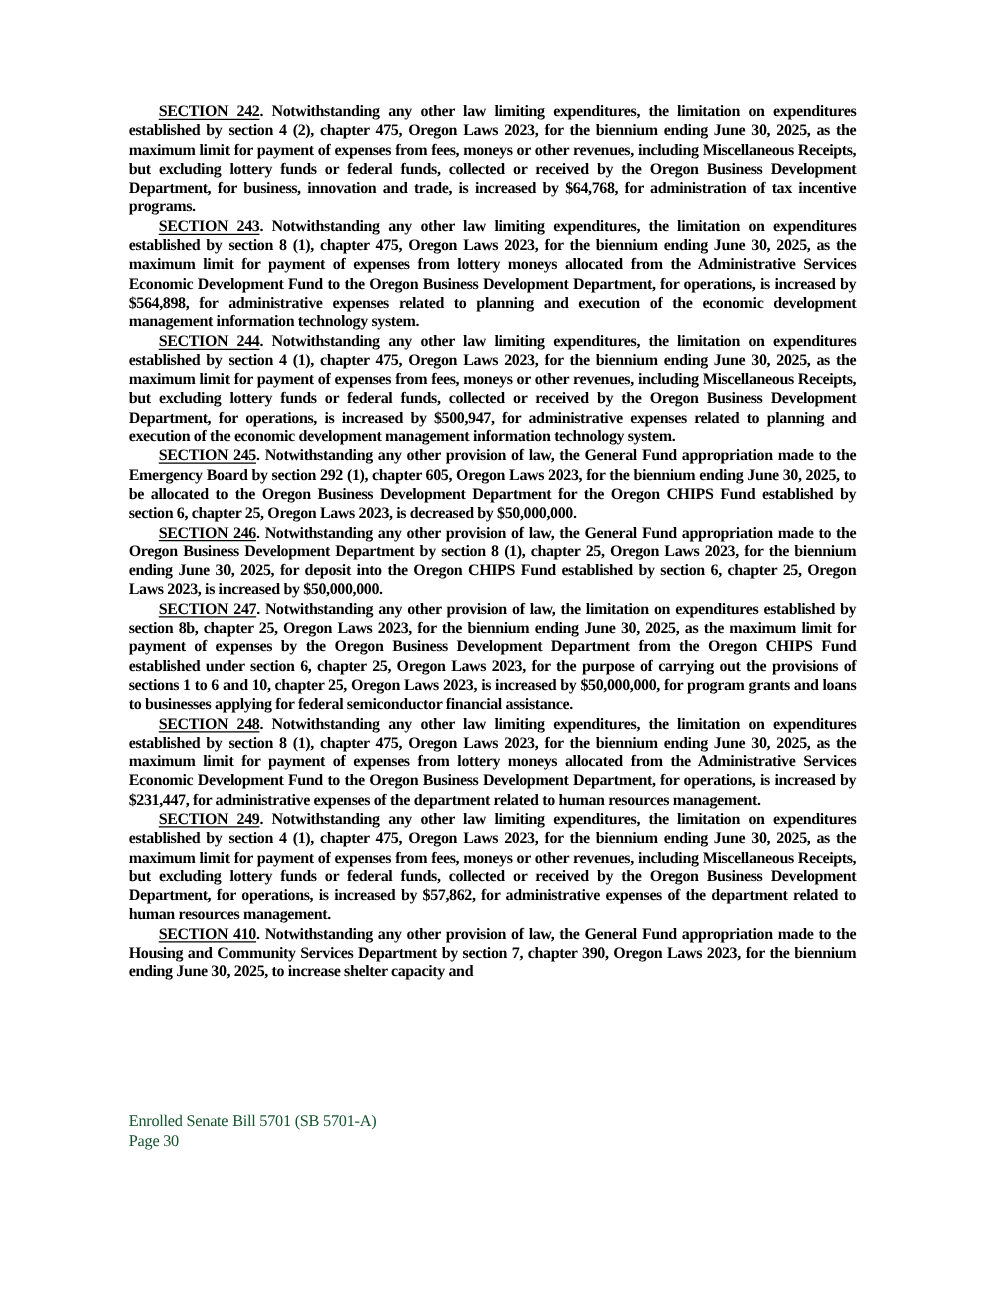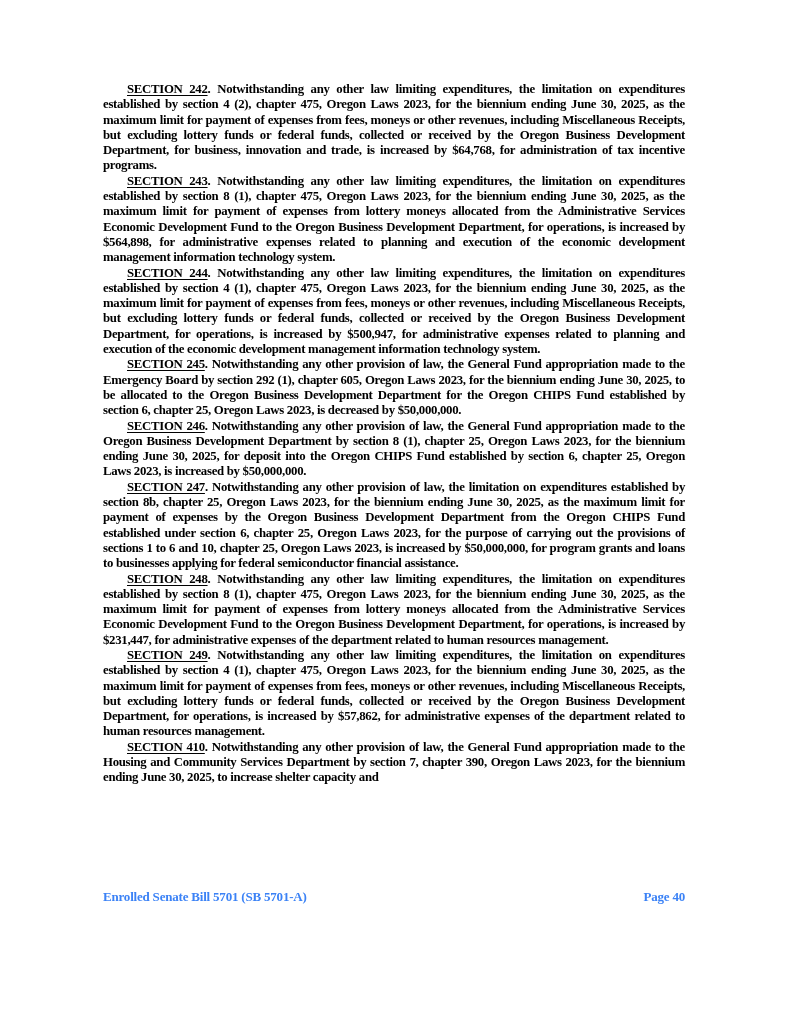--- a/index.html
+++ b/index.html
@@ -38,23 +38,24 @@
     text-underline-offset: 2px;
   }
   .footer {
     position: absolute;
     left: 103px;
     top: 889px;
     width: 582px;
     display: flex;
     justify-content: space-between;
     font-size: 13px;
-    font-weight: bold;
+    font-weight: normal;
     letter-spacing: -0.2px;
-    color: #3b82f6;
+    color: #14532d;
+    flex-direction: column;
   }
 </style>
 </head>
 <body>
 
 <div class="page">
 
   <div class="text-block">
     <p class="para"><span class="sec-heading">SECTION 242</span><span>. </span><span>Notwithstanding any other law limiting expenditures, the limitation on expenditures established by section 4 (2), chapter 475, Oregon Laws 2023, for the biennium ending June 30, 2025, as the maximum limit for payment of expenses from fees, moneys or other revenues, including Miscellaneous Receipts, but excluding lottery funds or federal funds, collected or received by the Oregon Business Development Department, for business, innovation and trade, is increased by $64,768, for administration of tax incentive programs.</span></p>
     <p class="para"><span class="sec-heading">SECTION 243</span><span>. </span><span>Notwithstanding any other law limiting expenditures, the limitation on expenditures established by section 8 (1), chapter 475, Oregon Laws 2023, for the biennium ending June 30, 2025, as the maximum limit for payment of expenses from lottery moneys allocated from the Administrative Services Economic Development Fund to the Oregon Business Development Department, for operations, is increased by $564,898, for administrative expenses related to planning and execution of the economic development management information technology system.</span></p>
@@ -62,16 +63,16 @@
     <p class="para"><span class="sec-heading">SECTION 245</span><span>. </span><span>Notwithstanding any other provision of law, the General Fund appropriation made to the Emergency Board by section 292 (1), chapter 605, Oregon Laws 2023, for the biennium ending June 30, 2025, to be allocated to the Oregon Business Development Department for the Oregon CHIPS Fund established by section 6, chapter 25, Oregon Laws 2023, is decreased by $50,000,000.</span></p>
     <p class="para"><span class="sec-heading">SECTION 246</span><span>. </span><span>Notwithstanding any other provision of law, the General Fund appropriation made to the Oregon Business Development Department by section 8 (1), chapter 25, Oregon Laws 2023, for the biennium ending June 30, 2025, for deposit into the Oregon CHIPS Fund established by section 6, chapter 25, Oregon Laws 2023, is increased by $50,000,000.</span></p>
     <p class="para"><span class="sec-heading">SECTION 247</span><span>. </span><span>Notwithstanding any other provision of law, the limitation on expenditures established by section 8b, chapter 25, Oregon Laws 2023, for the biennium ending June 30, 2025, as the maximum limit for payment of expenses by the Oregon Business Development Department from the Oregon CHIPS Fund established under section 6, chapter 25, Oregon Laws 2023, for the purpose of carrying out the provisions of sections 1 to 6 and 10, chapter 25, Oregon Laws 2023, is increased by $50,000,000, for program grants and loans to businesses applying for federal semiconductor financial assistance.</span></p>
     <p class="para"><span class="sec-heading">SECTION 248</span><span>. </span><span>Notwithstanding any other law limiting expenditures, the limitation on expenditures established by section 8 (1), chapter 475, Oregon Laws 2023, for the biennium ending June 30, 2025, as the maximum limit for payment of expenses from lottery moneys allocated from the Administrative Services Economic Development Fund to the Oregon Business Development Department, for operations, is increased by $231,447, for administrative expenses of the department related to human resources management.</span></p>
     <p class="para"><span class="sec-heading">SECTION 249</span><span>. </span><span>Notwithstanding any other law limiting expenditures, the limitation on expenditures established by section 4 (1), chapter 475, Oregon Laws 2023, for the biennium ending June 30, 2025, as the maximum limit for payment of expenses from fees, moneys or other revenues, including Miscellaneous Receipts, but excluding lottery funds or federal funds, collected or received by the Oregon Business Development Department, for operations, is increased by $57,862, for administrative expenses of the department related to human resources management.</span></p>
     <p class="para"><span class="sec-heading">SECTION 410</span><span>. </span><span>Notwithstanding any other provision of law, the General Fund appropriation made to the Housing and Community Services Department by section 7, chapter 390, Oregon Laws 2023, for the biennium ending June 30, 2025, to increase shelter capacity and</span></p>
   </div>
 
   <div class="footer">
     <span>Enrolled Senate Bill 5701 (SB 5701-A)</span>
-    <span>Page 40</span>
+    <span>Page 30</span>
   </div>
 
 </div>
 
 </body></html>

